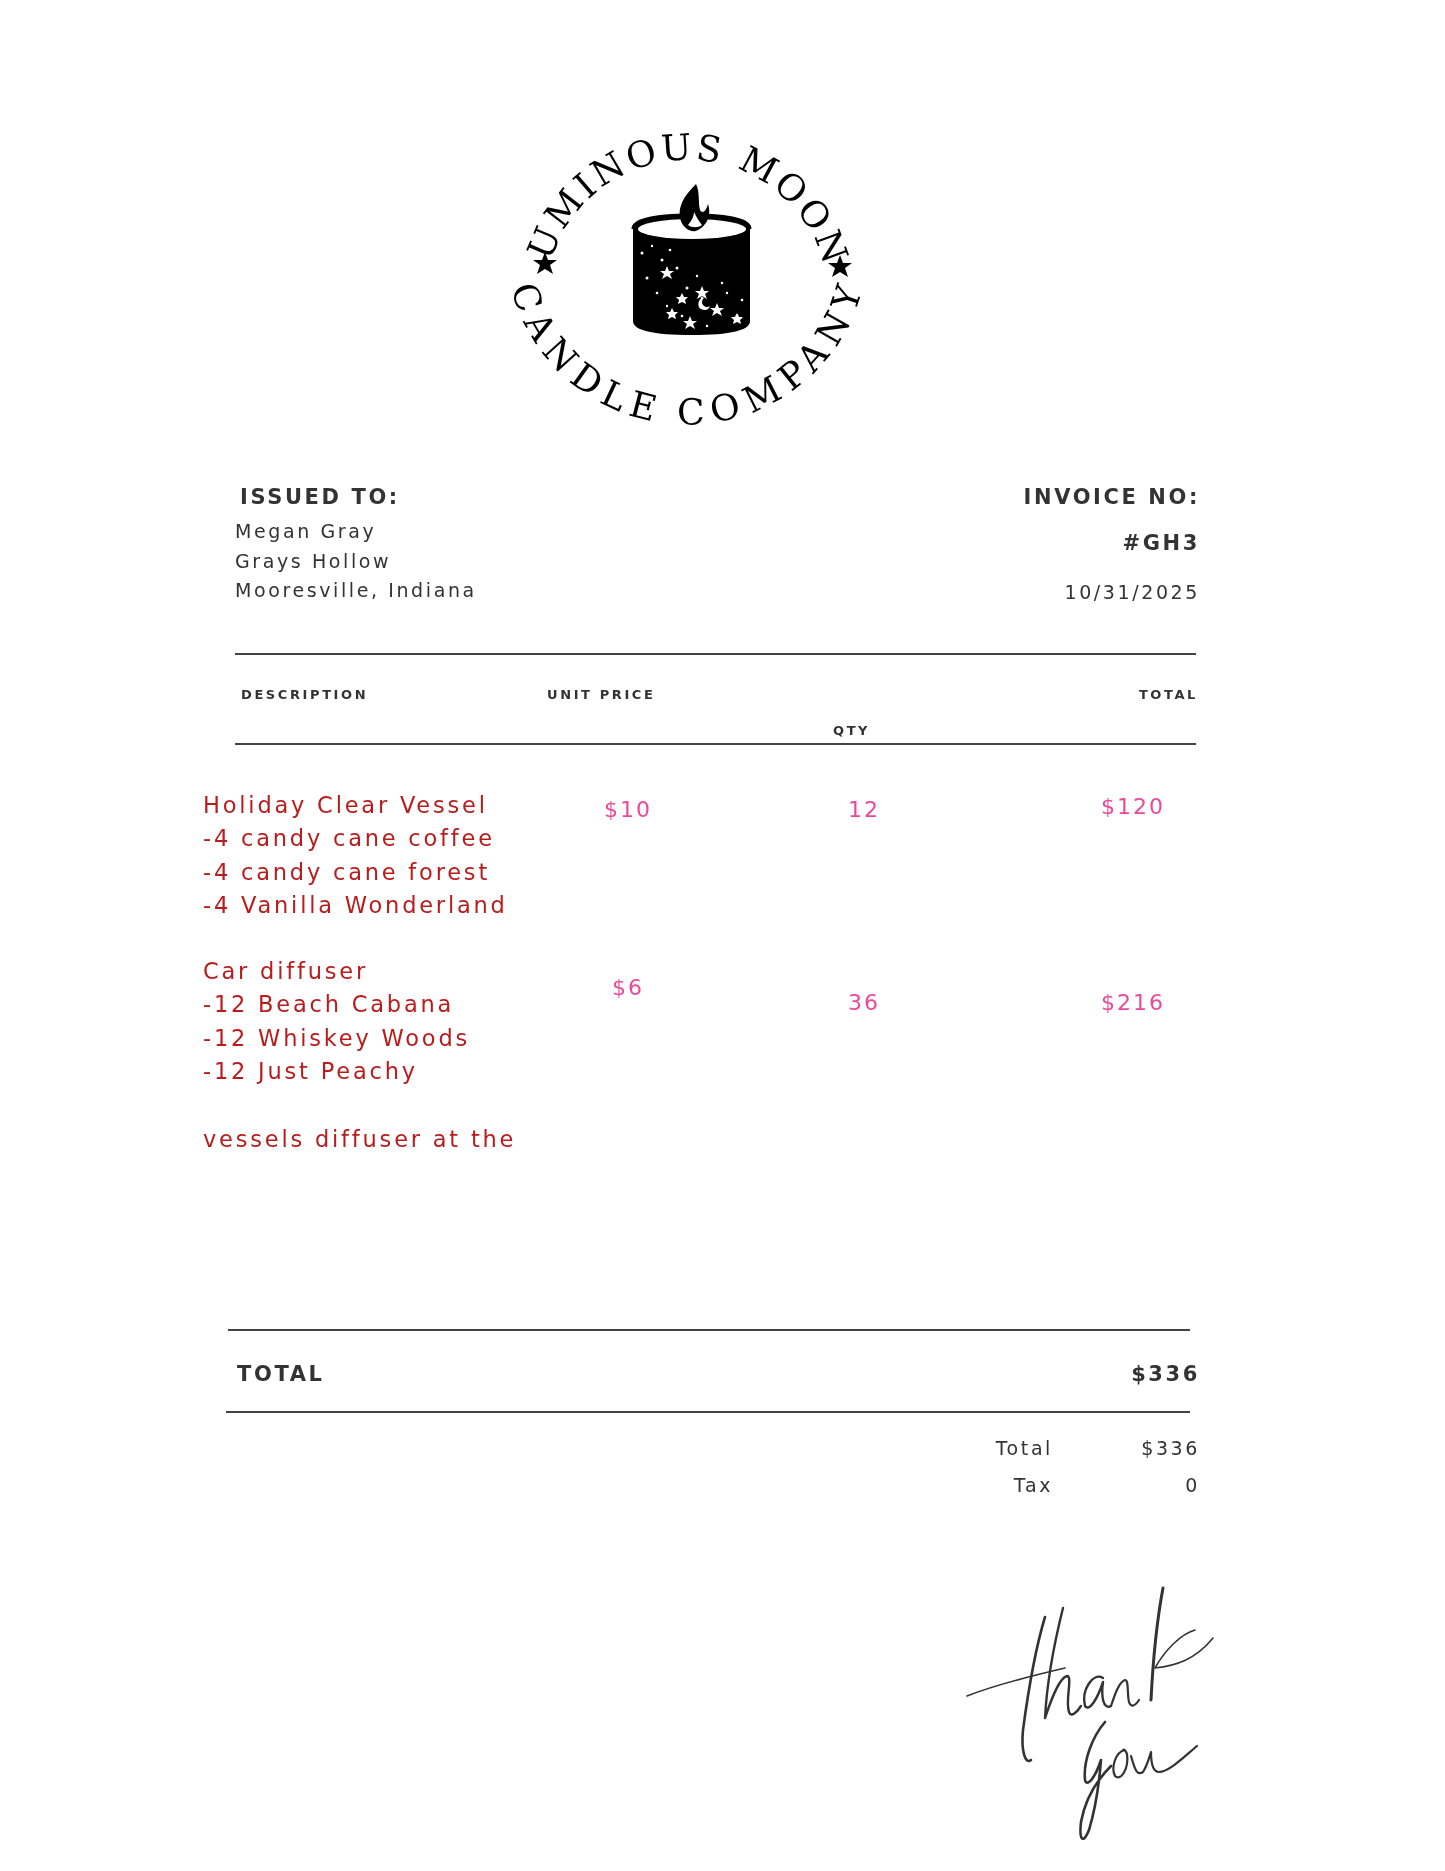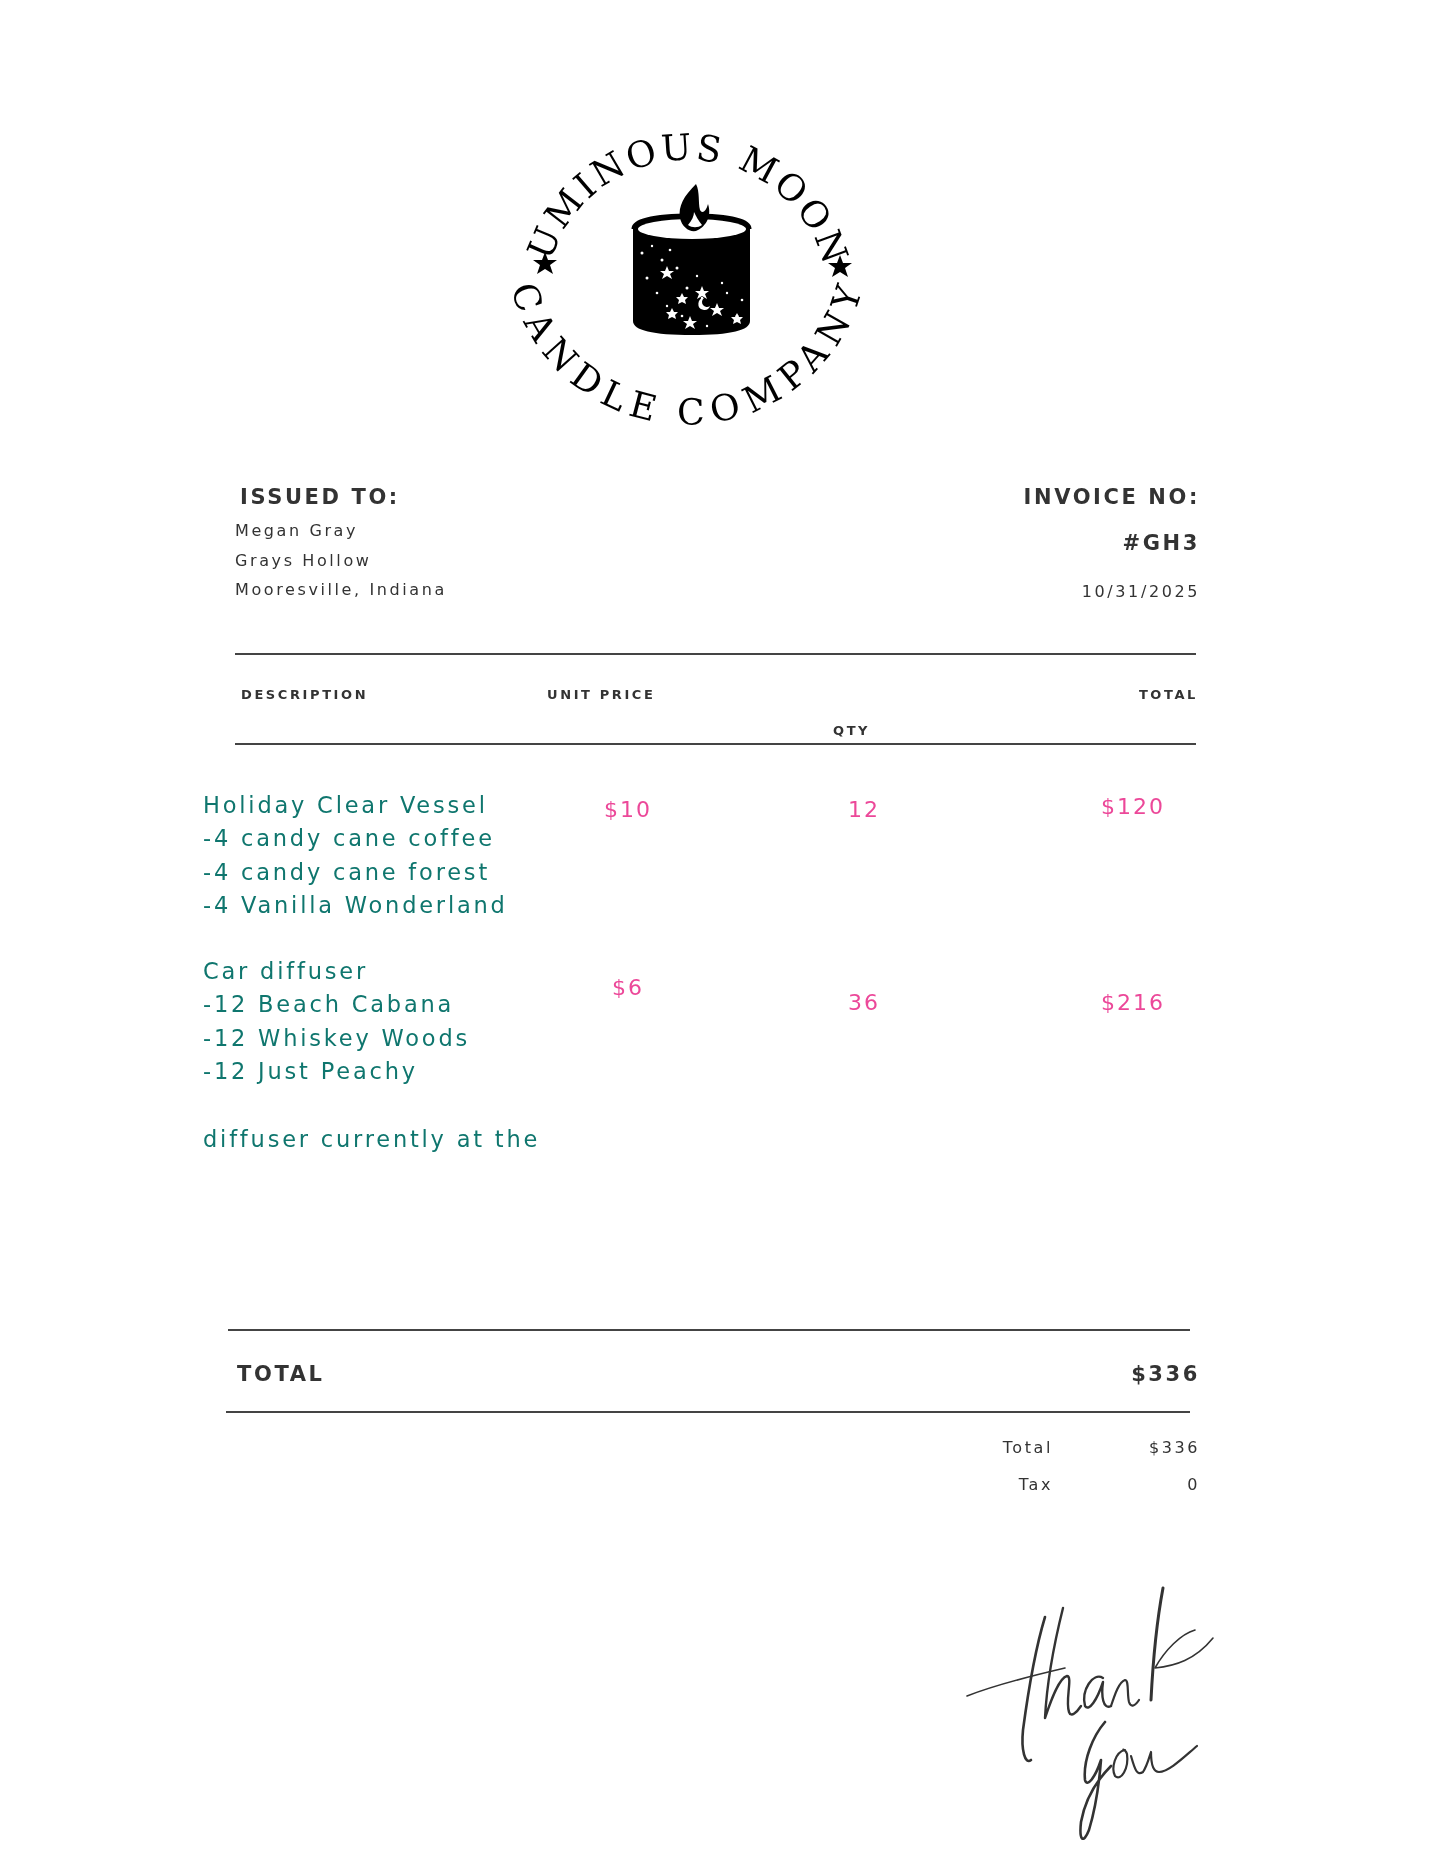--- a/index.html
+++ b/index.html
@@ -8,28 +8,28 @@
 
     .abs { position: absolute; }
 
     
     #logo { position: absolute; left: 512px; top: 88px; width: 350px; height: 350px; }
     #logo svg { width: 350px; height: 350px; display: block; }
     .logo-text { font-family: "DejaVu Serif", serif; font-size: 36px; letter-spacing: 3px; fill: #000; }
 
     
     .label-bold { font-family: "DejaVu Sans", sans-serif; font-weight: bold; font-size: 21px; letter-spacing: 2.6px; color: #333; white-space: nowrap; }
-    .body-text { font-family: "DejaVu Sans", sans-serif; font-size: 16px; letter-spacing: 2.6px; color: #333; white-space: nowrap; line-height: 30px; }
+    .body-text { font-family: "DejaVu Sans", sans-serif; font-size: 19px; letter-spacing: 2.6px; color: #333; white-space: nowrap; line-height: 30px; }
     .right { text-align: left; }
 
     .rule { position: absolute; height: 2px; background: #444; }
 
     .header-cell { position: absolute; top: 682px; font-family: "DejaVu Sans", sans-serif; font-weight: bold; font-size: 13px; letter-spacing: 2.6px; color: #333; white-space: nowrap; line-height: 26px; }
 
-    .item-desc { position: absolute; left: 203px; font-family: "DejaVu Sans", sans-serif; font-size: 22.5px; letter-spacing: 2.8px; color: #0f766e; line-height: 33.3px; white-space: nowrap; }
+    .item-desc { position: absolute; left: 203px; font-family: "DejaVu Sans", sans-serif; font-size: 22.5px; letter-spacing: 2.8px; color: #b91c1c; line-height: 33.3px; white-space: nowrap; }
     .num { position: absolute; font-family: "DejaVu Sans", sans-serif; font-size: 22px; letter-spacing: 2px; color: #ec4899; white-space: nowrap; line-height: 26px; }
 
     .thanks { position: absolute; left: 955px; top: 1560px; width: 280px; height: 280px; }
   </style>
 </head>
 <body>
 
 <div id="logo">
   <svg viewBox="0 0 350 350" xmlns="http://www.w3.org/2000/svg">
     <defs>
@@ -121,21 +121,21 @@
   <div>Car diffuser</div>
   <div>-12 Beach Cabana</div>
   <div>-12 Whiskey Woods</div>
   <div>-12 Just Peachy</div>
 </div>
 <div class="num" style="left:612px; top:975px;">$6</div>
 <div class="num" style="left:848px; top:990px;">36</div>
 <div class="num right" style="right:280px; top:990px;">$216</div>
 
 <div class="item-desc" style="top:1123px;">
-  <div>diffuser currently at the</div>
+  <div>vessels diffuser at the</div>
 </div>
 
 <div class="rule" style="left:228px; top:1329px; width:962px;"></div>
 <div class="abs label-bold" style="left:237px; top:1362px;">TOTAL</div>
 <div class="abs label-bold right" style="right:245px; top:1362px;">$336</div>
 <div class="rule" style="left:226px; top:1411px; width:964px;"></div>
 
 <div class="abs body-text right" style="right:392px; top:1433px;">Total</div>
 <div class="abs body-text right" style="right:245px; top:1433px;">$336</div>
 <div class="abs body-text right" style="right:392px; top:1470px;">Tax</div>

